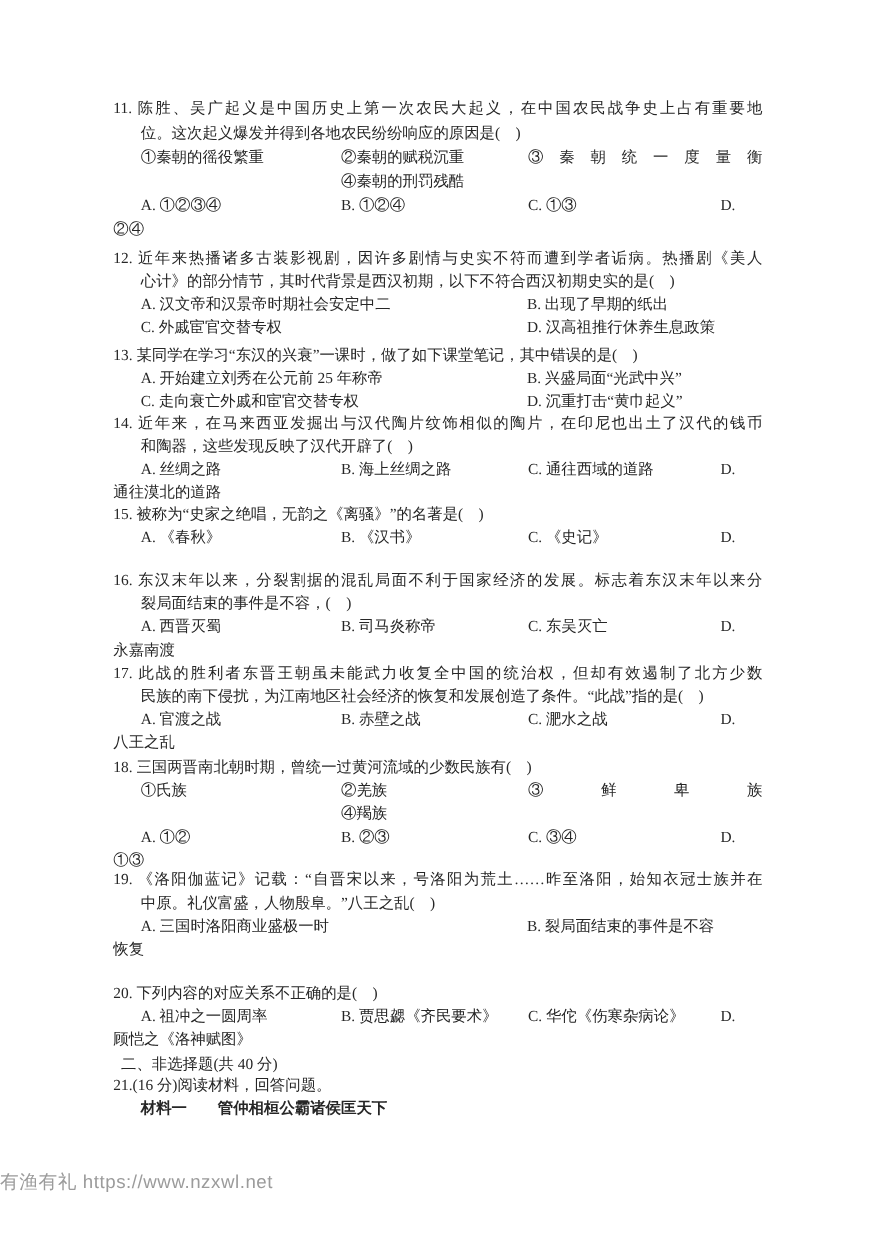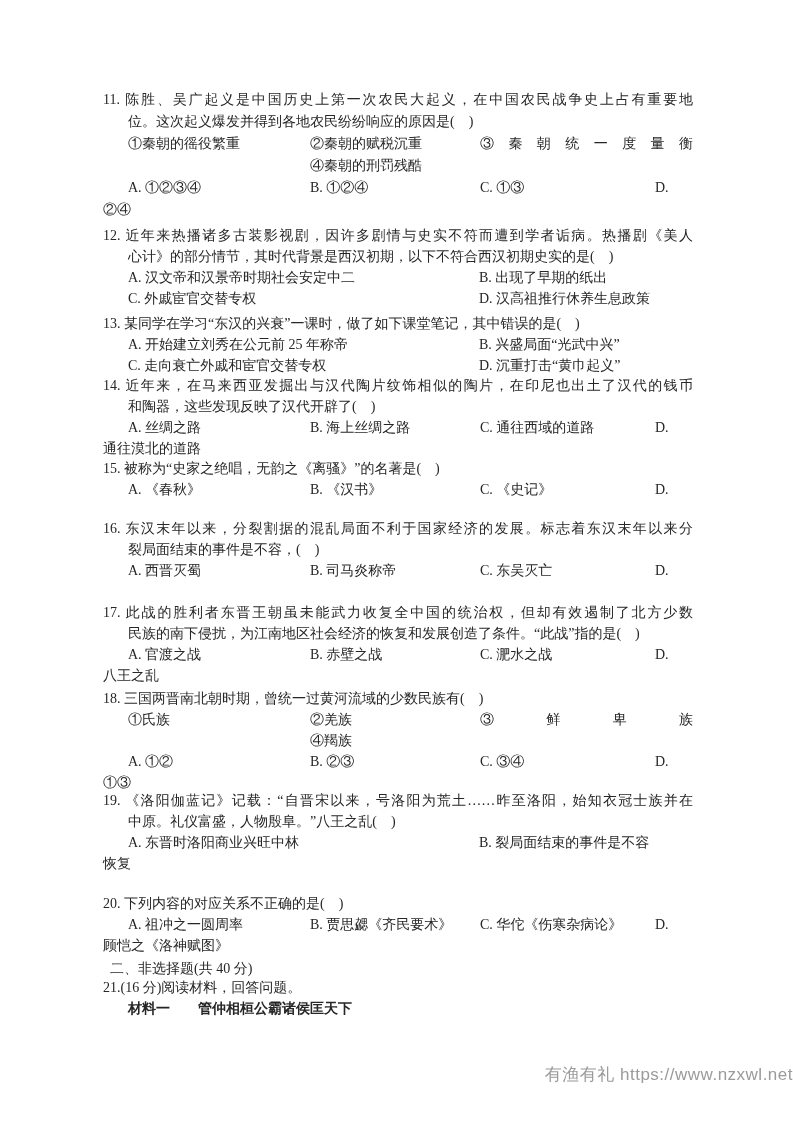--- a/index.html
+++ b/index.html
@@ -23,21 +23,21 @@
   .cA { position:absolute; left:25px;  white-space:nowrap; }
   .cB { position:absolute; left:207px; white-space:nowrap; }
   .cC { position:absolute; left:377px; white-space:nowrap; }
   .cD { position:absolute; left:552px; white-space:nowrap; }
   .cB2 { position:absolute; left:376px; white-space:nowrap; }
   .cJ { position:absolute; left:377px; width:213px; text-align:justify; text-align-last:justify; }
   .sec-line { position:absolute; width:590px; line-height:21px; }
   .bold { font-weight:bold; }
   .footer {
     position:absolute; top:1063px; left:0; width:793px;
-    text-align:right;
+    text-align:left;
     font-family:"Liberation Sans","DejaVu Sans",sans-serif;
     font-size:17px; letter-spacing:0.5px;
     color:#9b9b9b;
   }
 </style>
 </head>
 <body>
 
 <main class="content">
 
@@ -110,20 +110,21 @@
 
   <section class="q" style="top:429px">
     <div class="line stem-full">16. 东汉末年以来，分裂割据的混乱局面不利于国家经济的发展。标志着东汉末年以来分</div>
     <div class="line indent">裂局面结束的事件是不容，(　)</div>
     <div class="row">
       <span class="cA">A. 西晋灭蜀</span>
       <span class="cB">B. 司马炎称帝</span>
       <span class="cC">C. 东吴灭亡</span>
       <span class="cD">D.</span>
     </div>
+    <div class="line">永嘉南渡</div>
   </section>
 
   <section class="q" style="top:513px">
     <div class="line stem-full">17. 此战的胜利者东晋王朝虽未能武力收复全中国的统治权，但却有效遏制了北方少数</div>
     <div class="line indent">民族的南下侵扰，为江南地区社会经济的恢复和发展创造了条件。“此战”指的是(　)</div>
     <div class="row">
       <span class="cA">A. 官渡之战</span>
       <span class="cB">B. 赤壁之战</span>
       <span class="cC">C. 淝水之战</span>
       <span class="cD">D.</span>
@@ -147,21 +148,21 @@
       <span class="cC">C. ③④</span>
       <span class="cD">D.</span>
     </div>
     <div class="line">①③</div>
   </section>
 
   <section class="q" style="top:701px">
     <div class="line stem-full">19. 《洛阳伽蓝记》记载：“自晋宋以来，号洛阳为荒土……昨至洛阳，始知衣冠士族并在</div>
     <div class="line indent">中原。礼仪富盛，人物殷阜。”八王之乱(　)</div>
     <div class="row">
-      <span class="cA">A. 东晋时洛阳商业兴旺中林</span>
+      <span class="cA">A. 三国时洛阳商业盛极一时</span>
       <span class="cB2">B. 裂局面结束的事件是不容</span>
     </div>
     <div class="line">恢复</div>
   </section>
 
   <section class="q" style="top:804px">
     <div class="line">20. 下列内容的对应关系不正确的是(　)</div>
     <div class="row">
       <span class="cA">A. 祖冲之一圆周率</span>
       <span class="cB">B. 贾思勰《齐民要术》</span>

